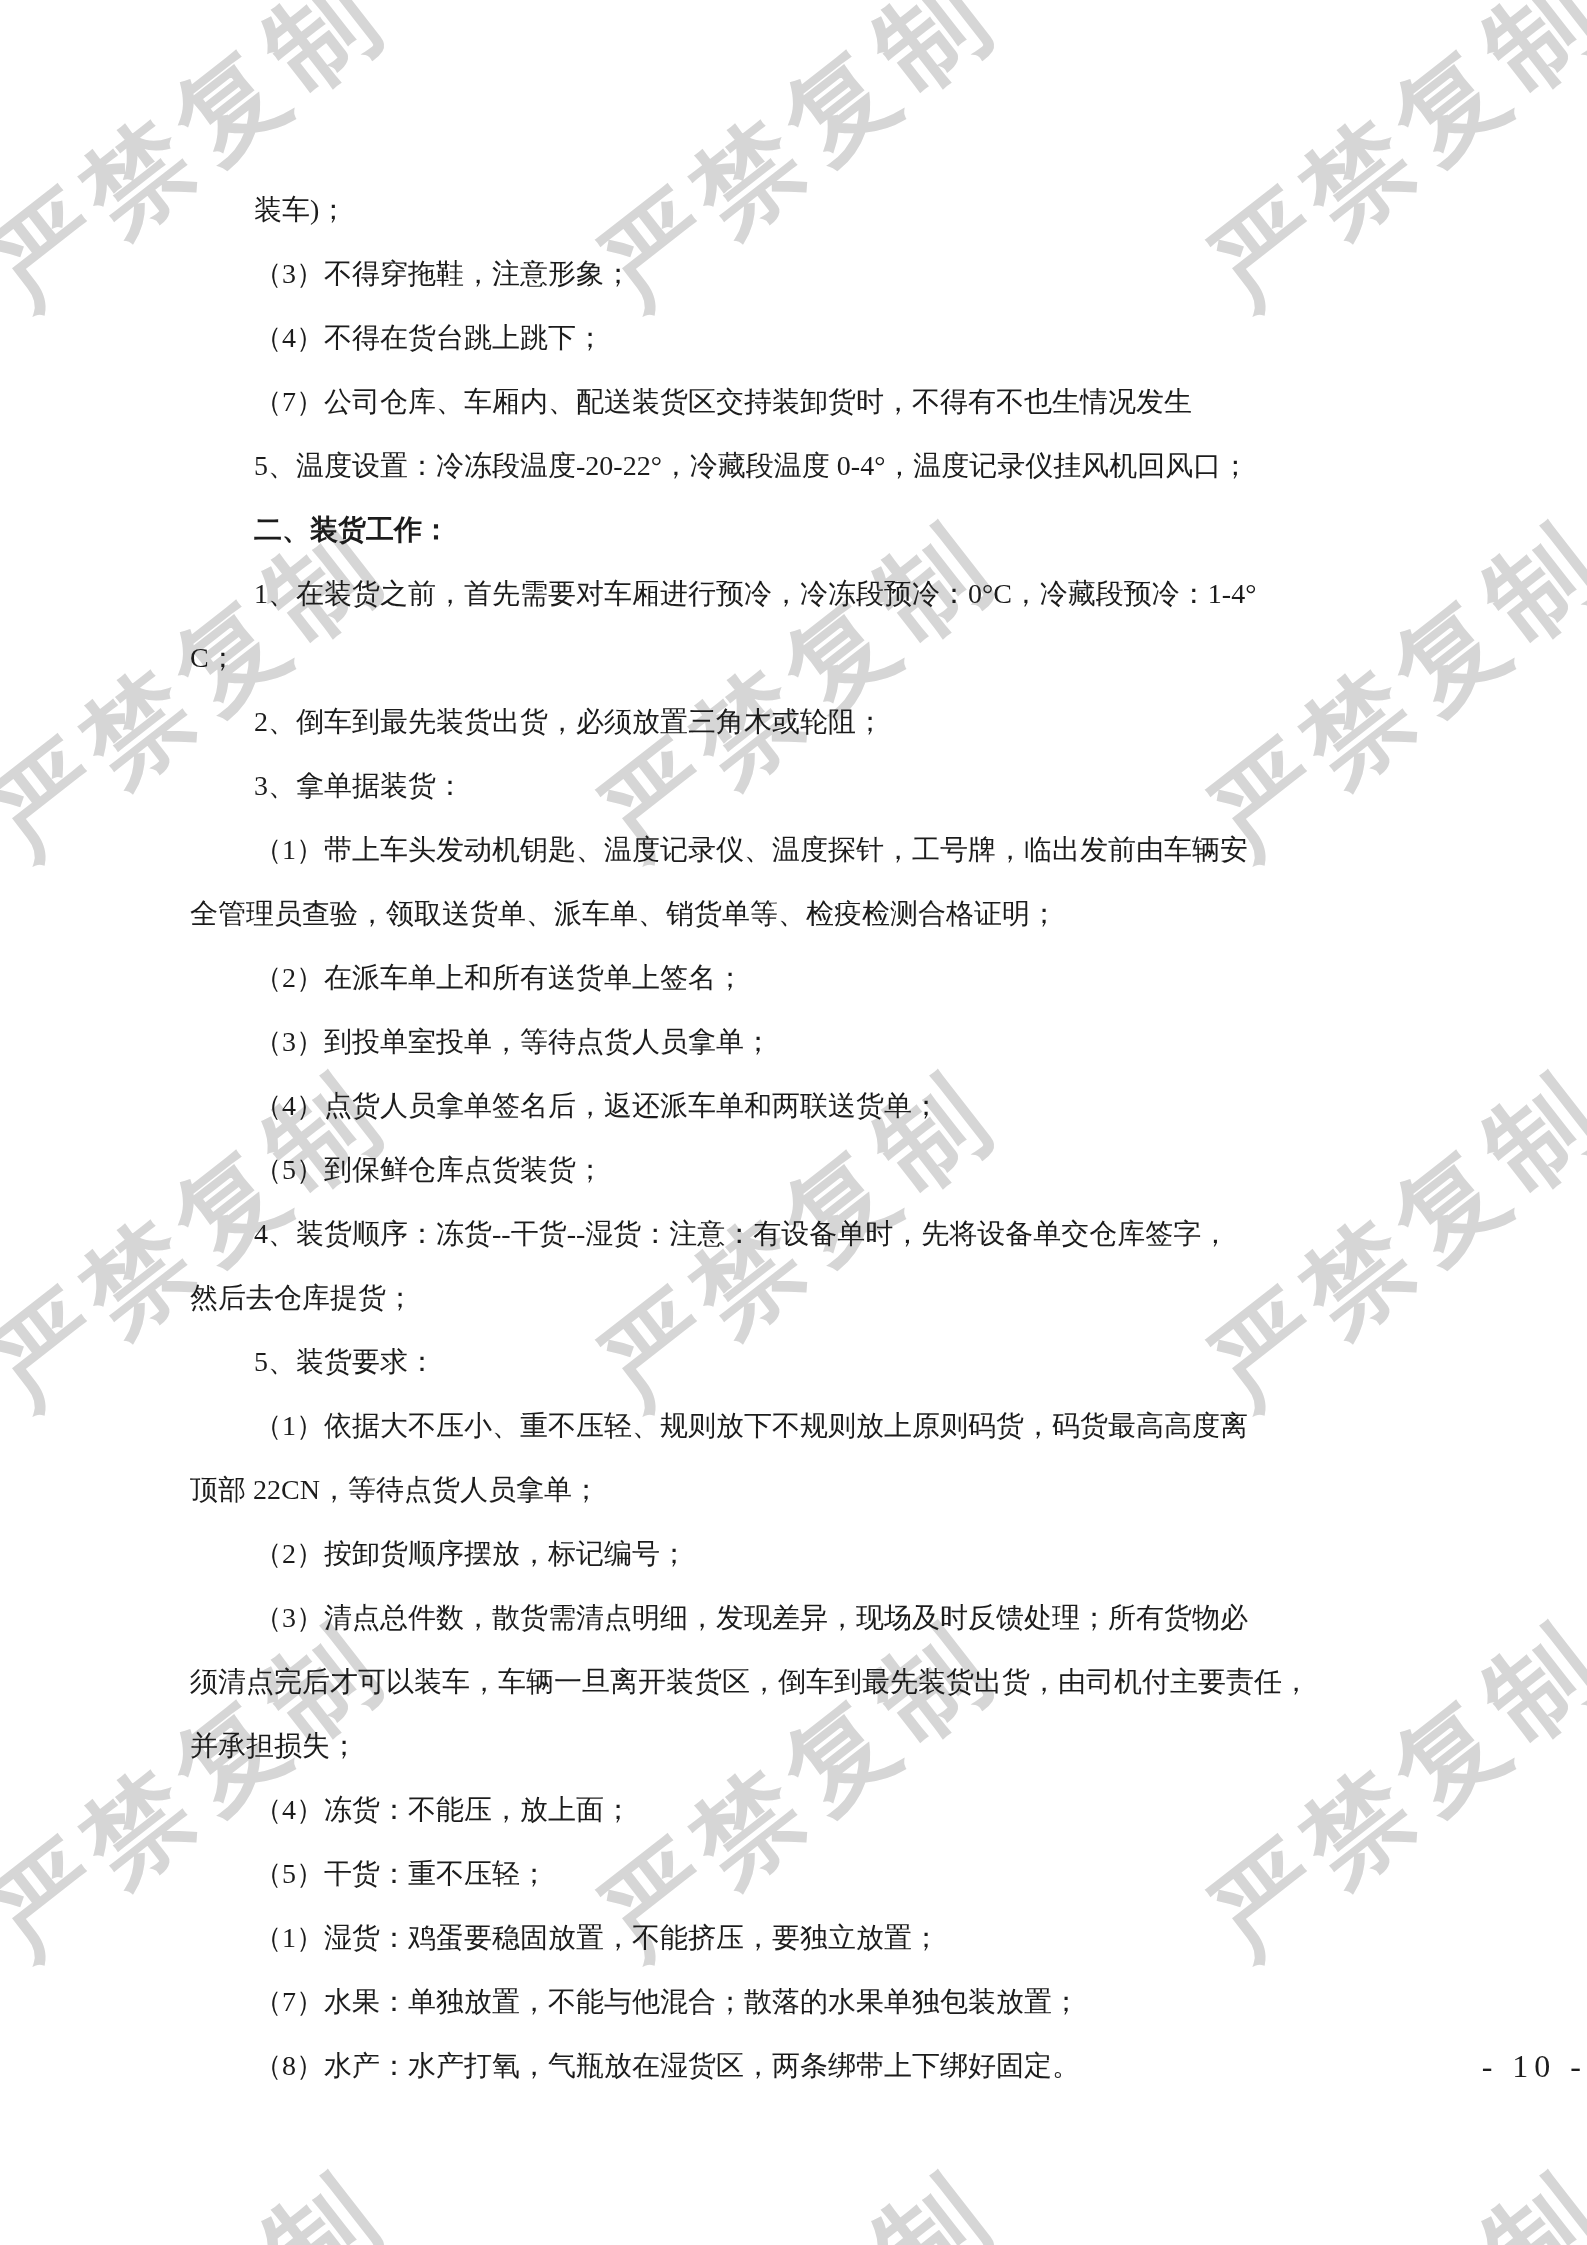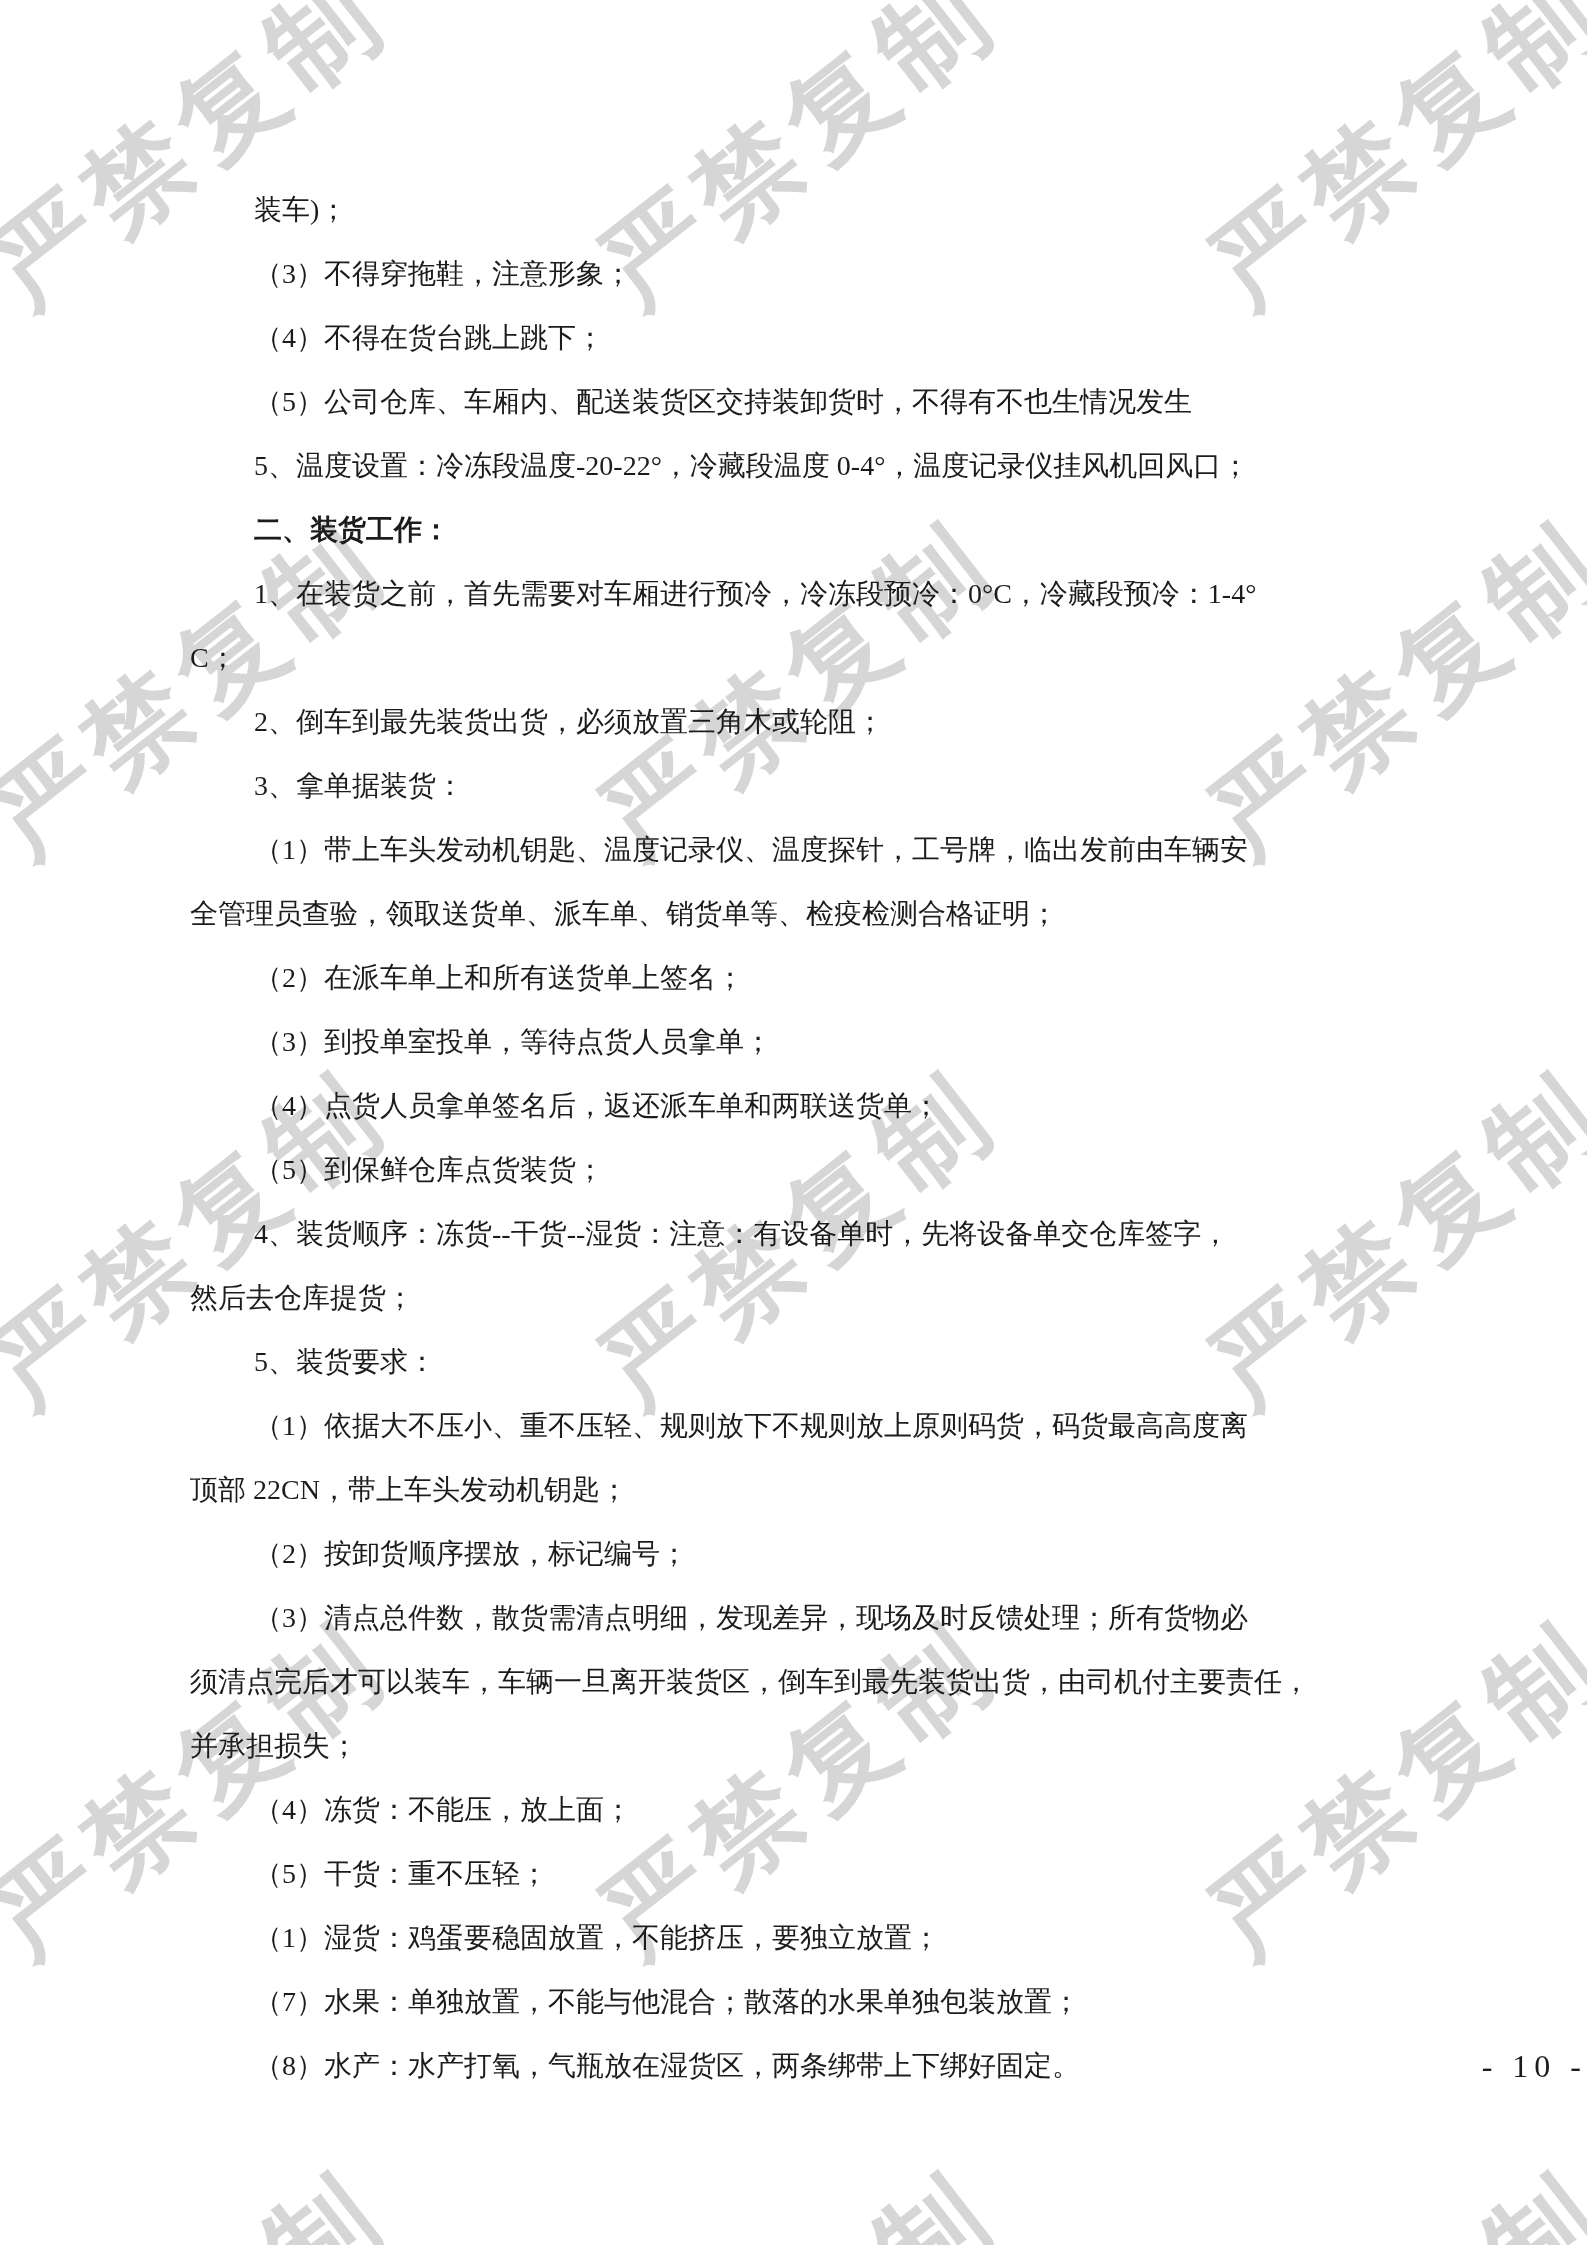--- a/index.html
+++ b/index.html
@@ -92,38 +92,38 @@
       <div class="watermark" style="left: 800px; top: 1790px;">严禁复制</div>
       <div class="watermark" style="left: 1410px; top: 1790px;">严禁复制</div>
       <div class="watermark" style="left: 190px; top: 2340px;">严禁复制</div>
       <div class="watermark" style="left: 800px; top: 2340px;">严禁复制</div>
       <div class="watermark" style="left: 1410px; top: 2340px;">严禁复制</div>
     </div>
   <div class="content">
       <div class="line indent">装车)；</div>
       <div class="line indent">（3）不得穿拖鞋，注意形象；</div>
       <div class="line indent">（4）不得在货台跳上跳下；</div>
-      <div class="line indent">（5）公司仓库、车厢内、配送装货区交持装卸货时，不得有不也生情况发生</div>
+      <div class="line indent">（7）公司仓库、车厢内、配送装货区交持装卸货时，不得有不也生情况发生</div>
       <div class="line indent">5、温度设置：冷冻段温度-20-22°，冷藏段温度 0-4°，温度记录仪挂风机回风口；</div>
       <div class="line indent bold">二、装货工作：</div>
       <div class="line indent">1、在装货之前，首先需要对车厢进行预冷，冷冻段预冷：0°C，冷藏段预冷：1-4°</div>
       <div class="line">C；</div>
       <div class="line indent">2、倒车到最先装货出货，必须放置三角木或轮阻；</div>
       <div class="line indent">3、拿单据装货：</div>
       <div class="line indent">（1）带上车头发动机钥匙、温度记录仪、温度探针，工号牌，临出发前由车辆安</div>
       <div class="line">全管理员查验，领取送货单、派车单、销货单等、检疫检测合格证明；</div>
       <div class="line indent">（2）在派车单上和所有送货单上签名；</div>
       <div class="line indent">（3）到投单室投单，等待点货人员拿单；</div>
       <div class="line indent">（4）点货人员拿单签名后，返还派车单和两联送货单；</div>
       <div class="line indent">（5）到保鲜仓库点货装货；</div>
       <div class="line indent">4、装货顺序：冻货--干货--湿货：注意：有设备单时，先将设备单交仓库签字，</div>
       <div class="line">然后去仓库提货；</div>
       <div class="line indent">5、装货要求：</div>
       <div class="line indent">（1）依据大不压小、重不压轻、规则放下不规则放上原则码货，码货最高高度离</div>
-      <div class="line">顶部 22CN，带上车头发动机钥匙；</div>
+      <div class="line">顶部 22CN，等待点货人员拿单；</div>
       <div class="line indent">（2）按卸货顺序摆放，标记编号；</div>
       <div class="line indent">（3）清点总件数，散货需清点明细，发现差异，现场及时反馈处理；所有货物必</div>
       <div class="line">须清点完后才可以装车，车辆一旦离开装货区，倒车到最先装货出货，由司机付主要责任，</div>
       <div class="line">并承担损失；</div>
       <div class="line indent">（4）冻货：不能压，放上面；</div>
       <div class="line indent">（5）干货：重不压轻；</div>
       <div class="line indent">（1）湿货：鸡蛋要稳固放置，不能挤压，要独立放置；</div>
       <div class="line indent">（7）水果：单独放置，不能与他混合；散落的水果单独包装放置；</div>
       <div class="line indent">（8）水产：水产打氧，气瓶放在湿货区，两条绑带上下绑好固定。</div>
     </div>

